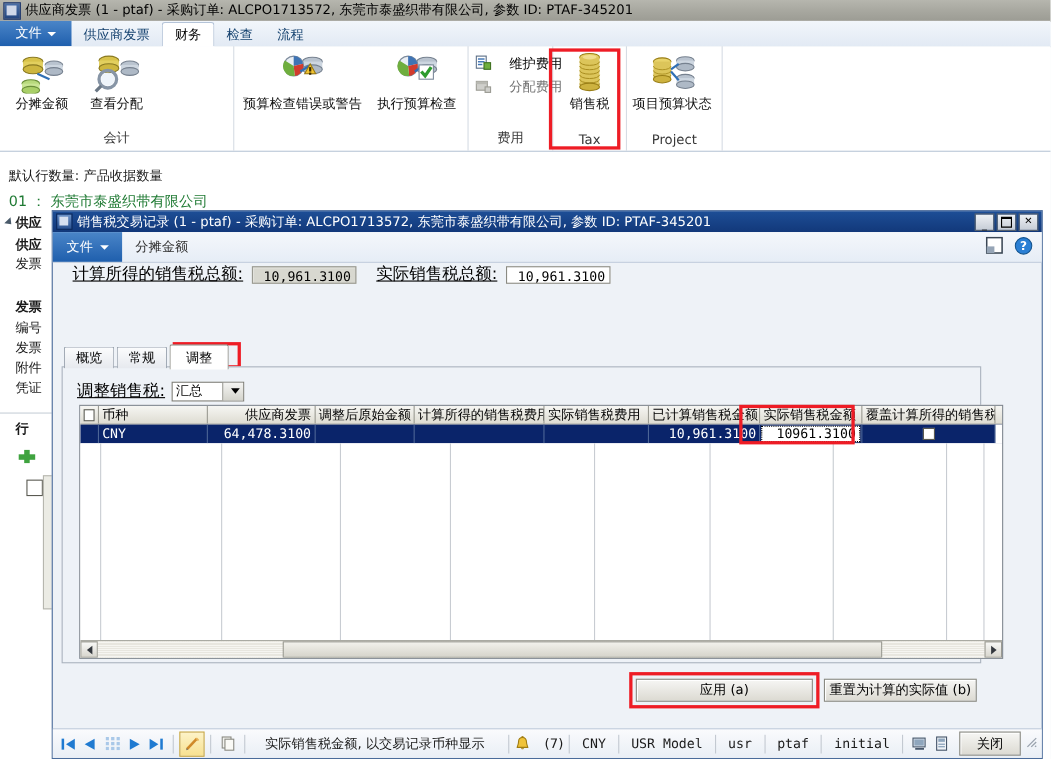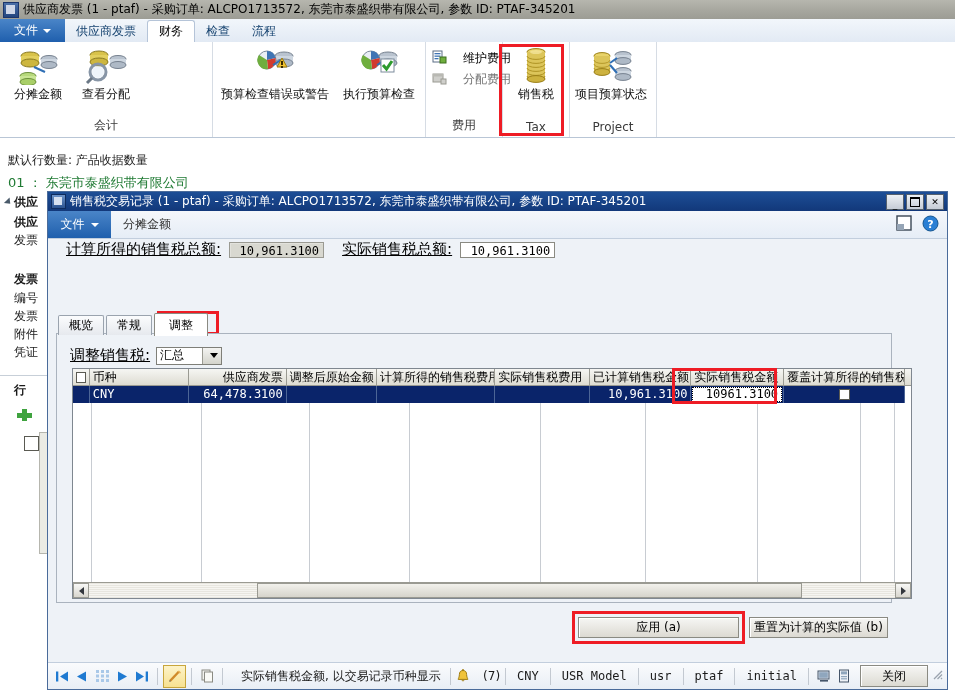--- a/index.html
+++ b/index.html
@@ -588,21 +588,21 @@
   <span class="navico">
     <svg width="12" height="14" viewBox="0 0 12 14">
         <rect x="1.5" y="1" width="9" height="12" fill="#eef2f7" stroke="#46566a"></rect>
         <rect x="3" y="2.4" width="6" height="3" fill="#8fa6bd"></rect>
         <rect x="3" y="7" width="6" height="1.2" fill="#8fa6bd"></rect>
         <rect x="3" y="9.2" width="6" height="1.2" fill="#8fa6bd"></rect>
       </svg>
   </span>
 
   <span style="width:6px;"></span>
-  <span class="btn" style="width:68px;height:22px;">关闭</span>
+  <span class="btn" style="width:56px;height:22px;">关闭</span>
   <span style="margin-left:4px;">
     <svg width="11" height="11" viewBox="0 0 11 11">
         <g stroke="#9aa3ae" stroke-width="1.2">
           <line x1="10" y1="2" x2="2" y2="10"></line>
           <line x1="10" y1="5.5" x2="5.5" y2="10"></line>
           <line x1="10" y1="9" x2="9" y2="10"></line>
         </g>
       </svg>
   </span>
 </div>

